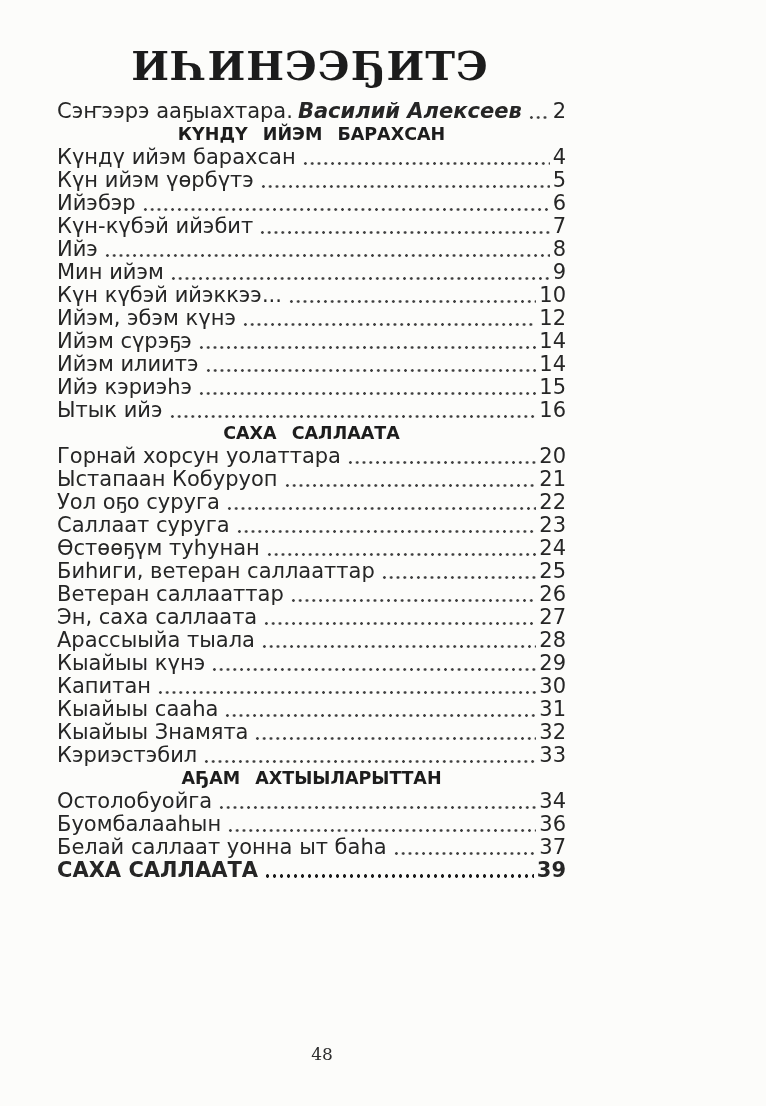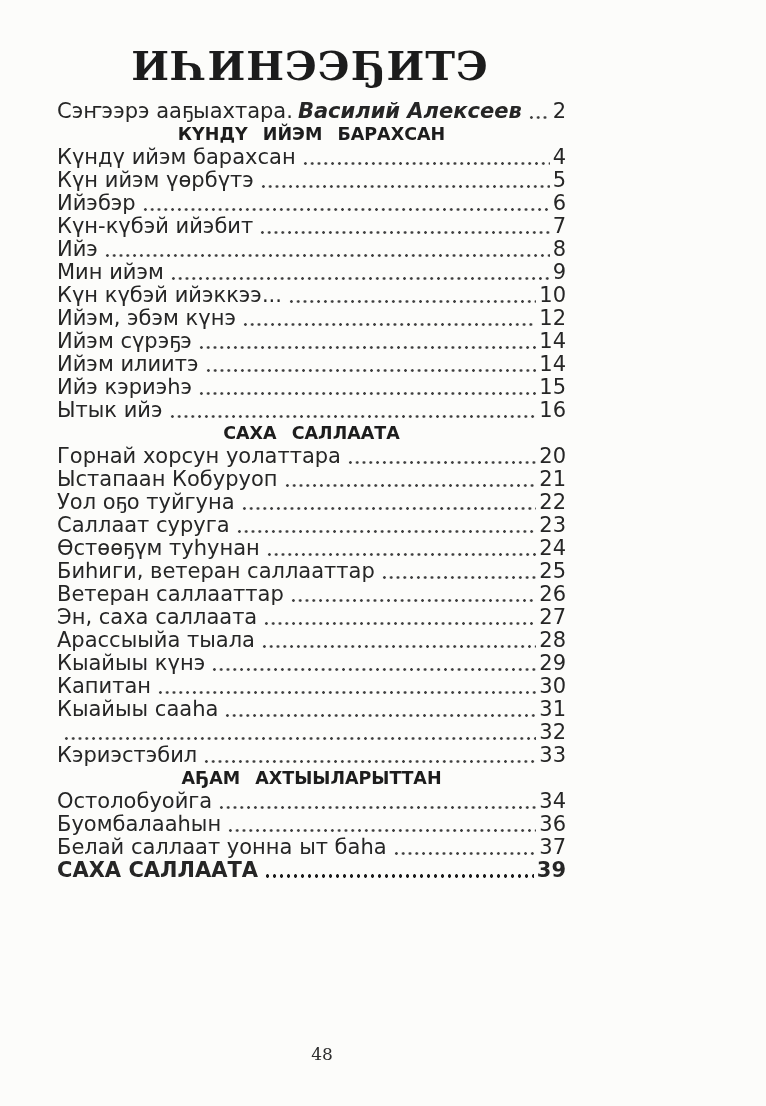--- a/index.html
+++ b/index.html
@@ -177,21 +177,21 @@
       <span class="label">Горнай хорсун уолаттара</span>
       <span class="leader"></span>
       <span class="pagenum">20</span>
     </div>
     <div class="toc-row">
       <span class="label">Ыстапаан Кобуруоп</span>
       <span class="leader"></span>
       <span class="pagenum">21</span>
     </div>
     <div class="toc-row">
-      <span class="label">Уол оҕо туйгуна</span>
+      <span class="label">Уол оҕо суруга</span>
       <span class="leader"></span>
       <span class="pagenum">22</span>
     </div>
     <div class="toc-row">
       <span class="label">Саллаат суруга</span>
       <span class="leader"></span>
       <span class="pagenum">23</span>
     </div>
     <div class="toc-row">
       <span class="label">Өстөөҕүм туһунан</span>
@@ -227,20 +227,21 @@
       <span class="label">Капитан</span>
       <span class="leader"></span>
       <span class="pagenum">30</span>
     </div>
     <div class="toc-row">
       <span class="label">Кыайыы сааһа</span>
       <span class="leader"></span>
       <span class="pagenum">31</span>
     </div>
     <div class="toc-row">
+      <span class="label">Кыайыы Знамята</span>
       <span class="leader"></span>
       <span class="pagenum">32</span>
     </div>
     <div class="toc-row">
       <span class="label">Кэриэстэбил</span>
       <span class="leader"></span>
       <span class="pagenum">33</span>
     </div>
 
     <div class="section-heading">АҔАМ АХТЫЫЛАРЫТТАН</div>

